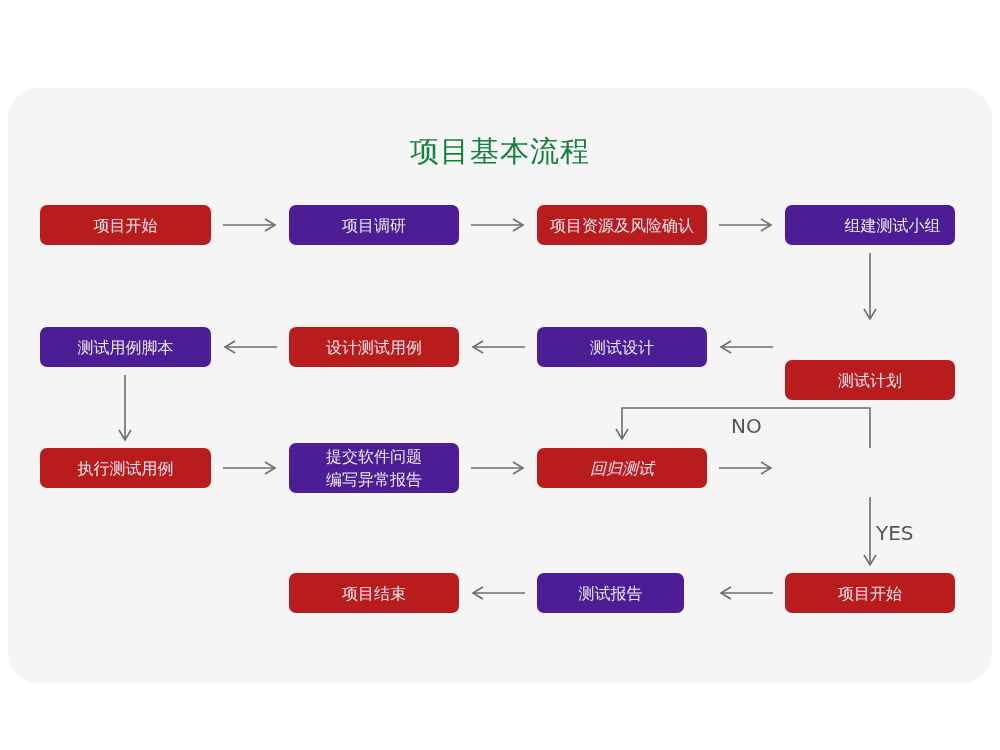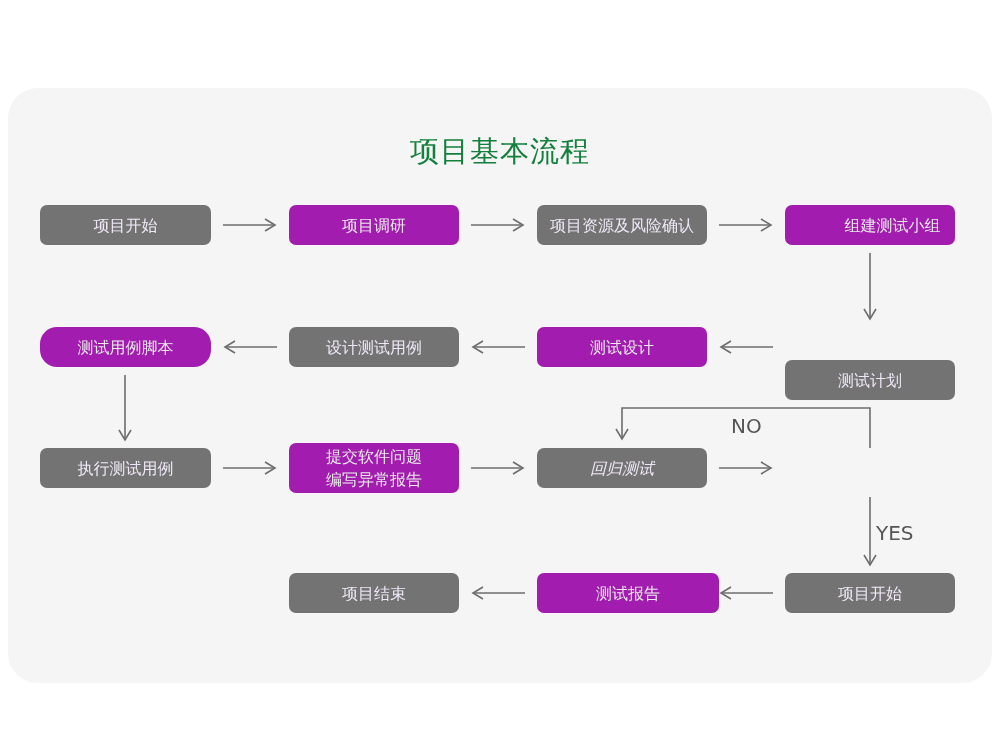--- a/index.html
+++ b/index.html
@@ -47,25 +47,25 @@
     align-items: center;
     justify-content: center;
     border-radius: 7px;
     font-size: 16px;
     line-height: 23px;
     text-align: center;
     box-sizing: border-box;
     white-space: pre-line;
   }
   .node.purple {
-    background: #737373;
+    background: #b91c1c;
     color: #efe7f6;
   }
   .node.gray {
-    background: #a21caf;
+    background: #4c1d95;
     color: #e9e9e9;
   }
   
   #wires {
     position: absolute;
     left: 0;
     top: 0;
     width: 1000px;
     height: 750px;
     pointer-events: none;
@@ -98,29 +98,29 @@
   <div id="title">项目基本流程</div>
 
   <div class="node purple" style="left:40px;  top:205px; width:171px; height:40px;">项目开始</div>
   <div class="node gray" style="left:289px; top:205px; width:170px; height:40px;">项目调研</div>
   <div class="node purple" style="left:537px; top:205px; width:170px; height:40px;">项目资源及风险确认</div>
   <div class="node gray" style="left:785px; top:205px; width:170px; height:40px;padding-left:45px;">组建测试小组</div>
 
   <div class="node purple" style="left:785px; top:327px; width:170px; height:40px;margin-top:33px;">测试计划</div>
   <div class="node gray" style="left:537px; top:327px; width:170px; height:40px;">测试设计</div>
   <div class="node purple" style="left:289px; top:327px; width:170px; height:40px;">设计测试用例</div>
-  <div class="node gray" style="left:40px;  top:327px; width:171px; height:40px;border-radius:17px;">测试用例脚本</div>
+  <div class="node gray" style="left:40px;  top:327px; width:171px; height:40px;">测试用例脚本</div>
 
   <div class="node purple" style="left:40px;  top:448px; width:171px; height:40px;">执行测试用例</div>
   <div class="node gray" style="left:289px; top:443px; width:170px; height:50px;">提交软件问题
 编写异常报告</div>
   <div class="node purple" style="left:537px; top:448px; width:170px; height:40px;font-style:italic;">回归测试</div>
 
   <div class="node purple" style="left:785px; top:573px; width:170px; height:40px;">项目开始</div>
-  <div class="node gray" style="left:537px; top:573px; width:182px; height:40px;">测试报告</div>
+  <div class="node gray" style="left:537px; top:573px; width:147px; height:40px;">测试报告</div>
   <div class="node purple" style="left:289px; top:573px; width:170px; height:40px;">项目结束</div>
 
   <div class="edge-label" style="left:731px; top:414px;">NO</div>
   <div class="edge-label" style="left:876px; top:521px;">YES</div>
 
   <svg id="wires" viewBox="0 0 1000 750">
 
     <g>
       <line class="wire" x1="223" y1="225" x2="274" y2="225"></line>
       <polyline class="wire-head" points="265,219 275,225 265,231"></polyline>

